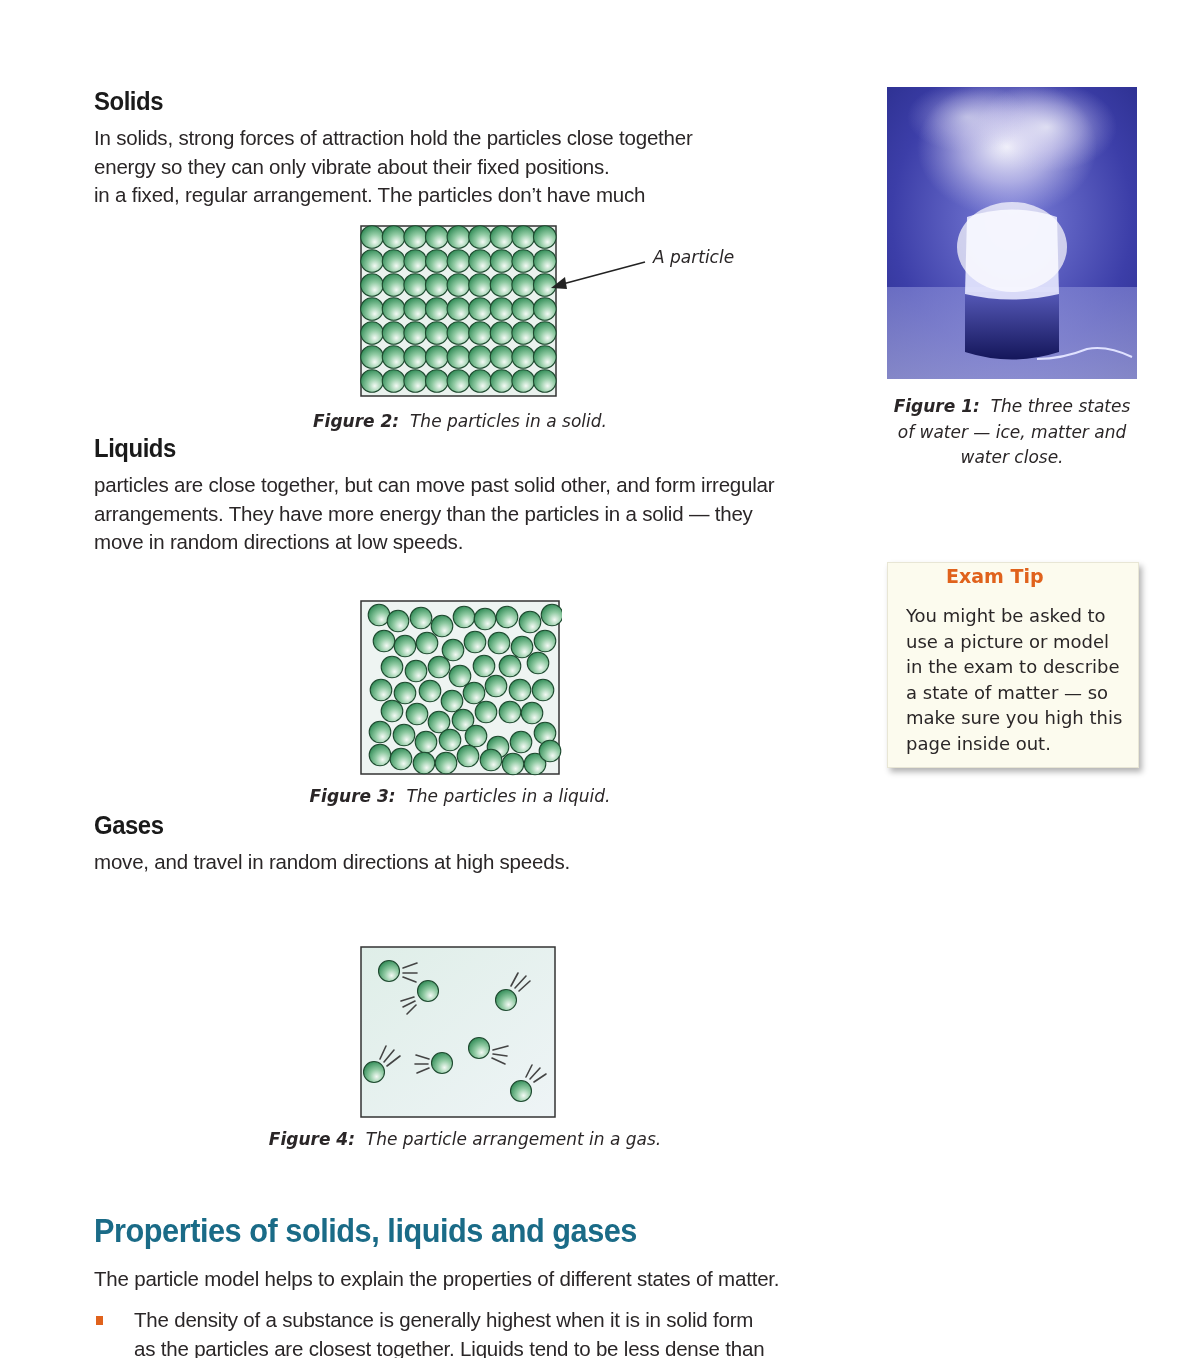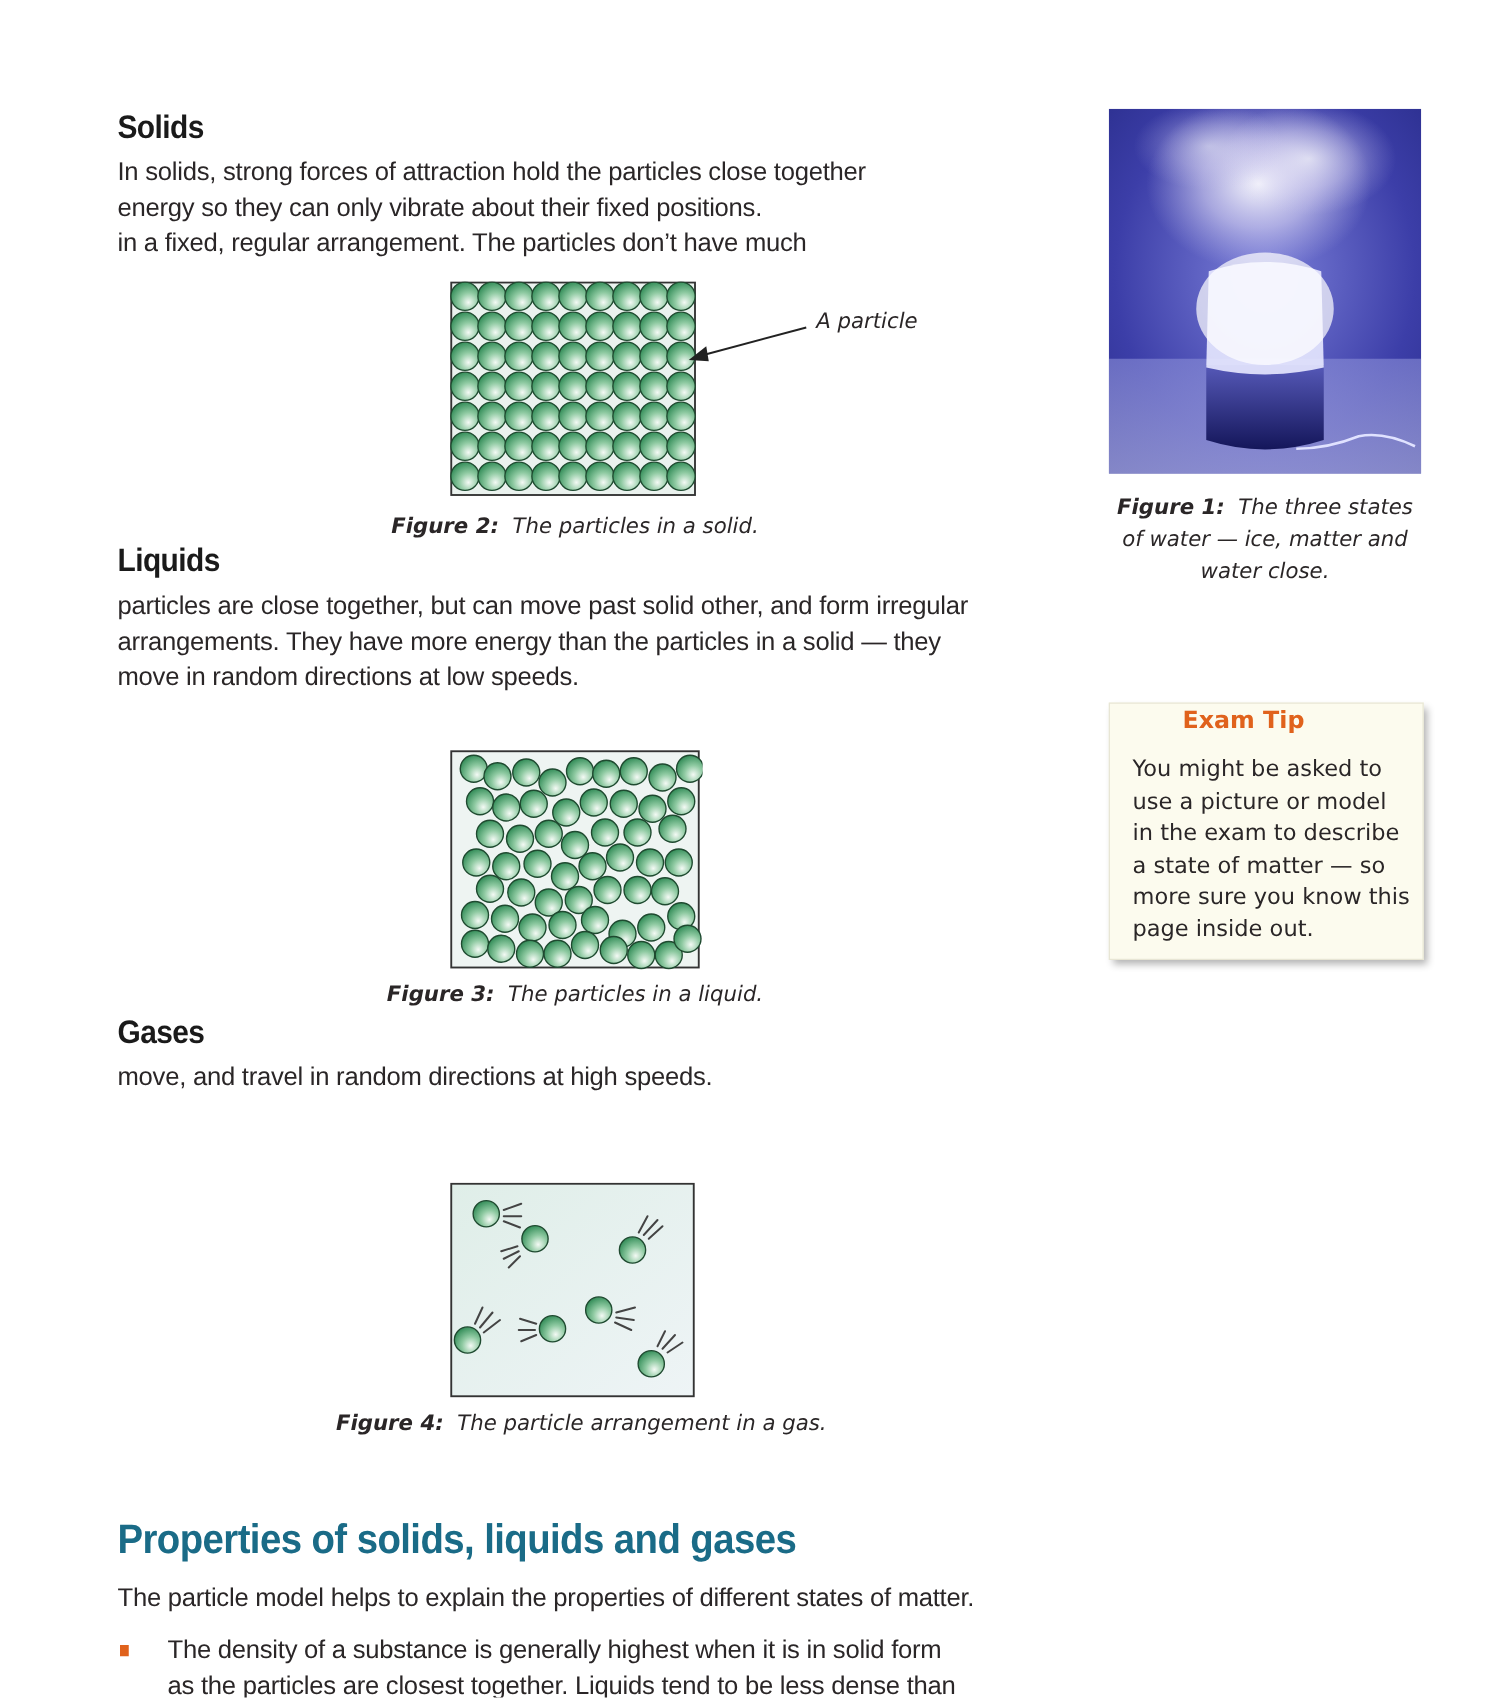--- a/index.html
+++ b/index.html
@@ -281,16 +281,16 @@
   <div>water close.</div>
 </div>
 
 <div class="abs tipbox" style="left:887px;top:562px;width:250px;height:204px;">
   <div class="tip-title" style="position:absolute;left:18px;top:2px;margin-left:40px;">Exam Tip</div>
   <div class="tip-body" style="position:absolute;left:18px;top:40px;">
     <div>You might be asked to</div>
     <div>use a picture or model</div>
     <div>in the exam to describe</div>
     <div>a state of matter — so</div>
-    <div>more sure you know this</div>
+    <div>make sure you high this</div>
     <div>page inside out.</div>
   </div>
 </div>
 
 </body></html>

